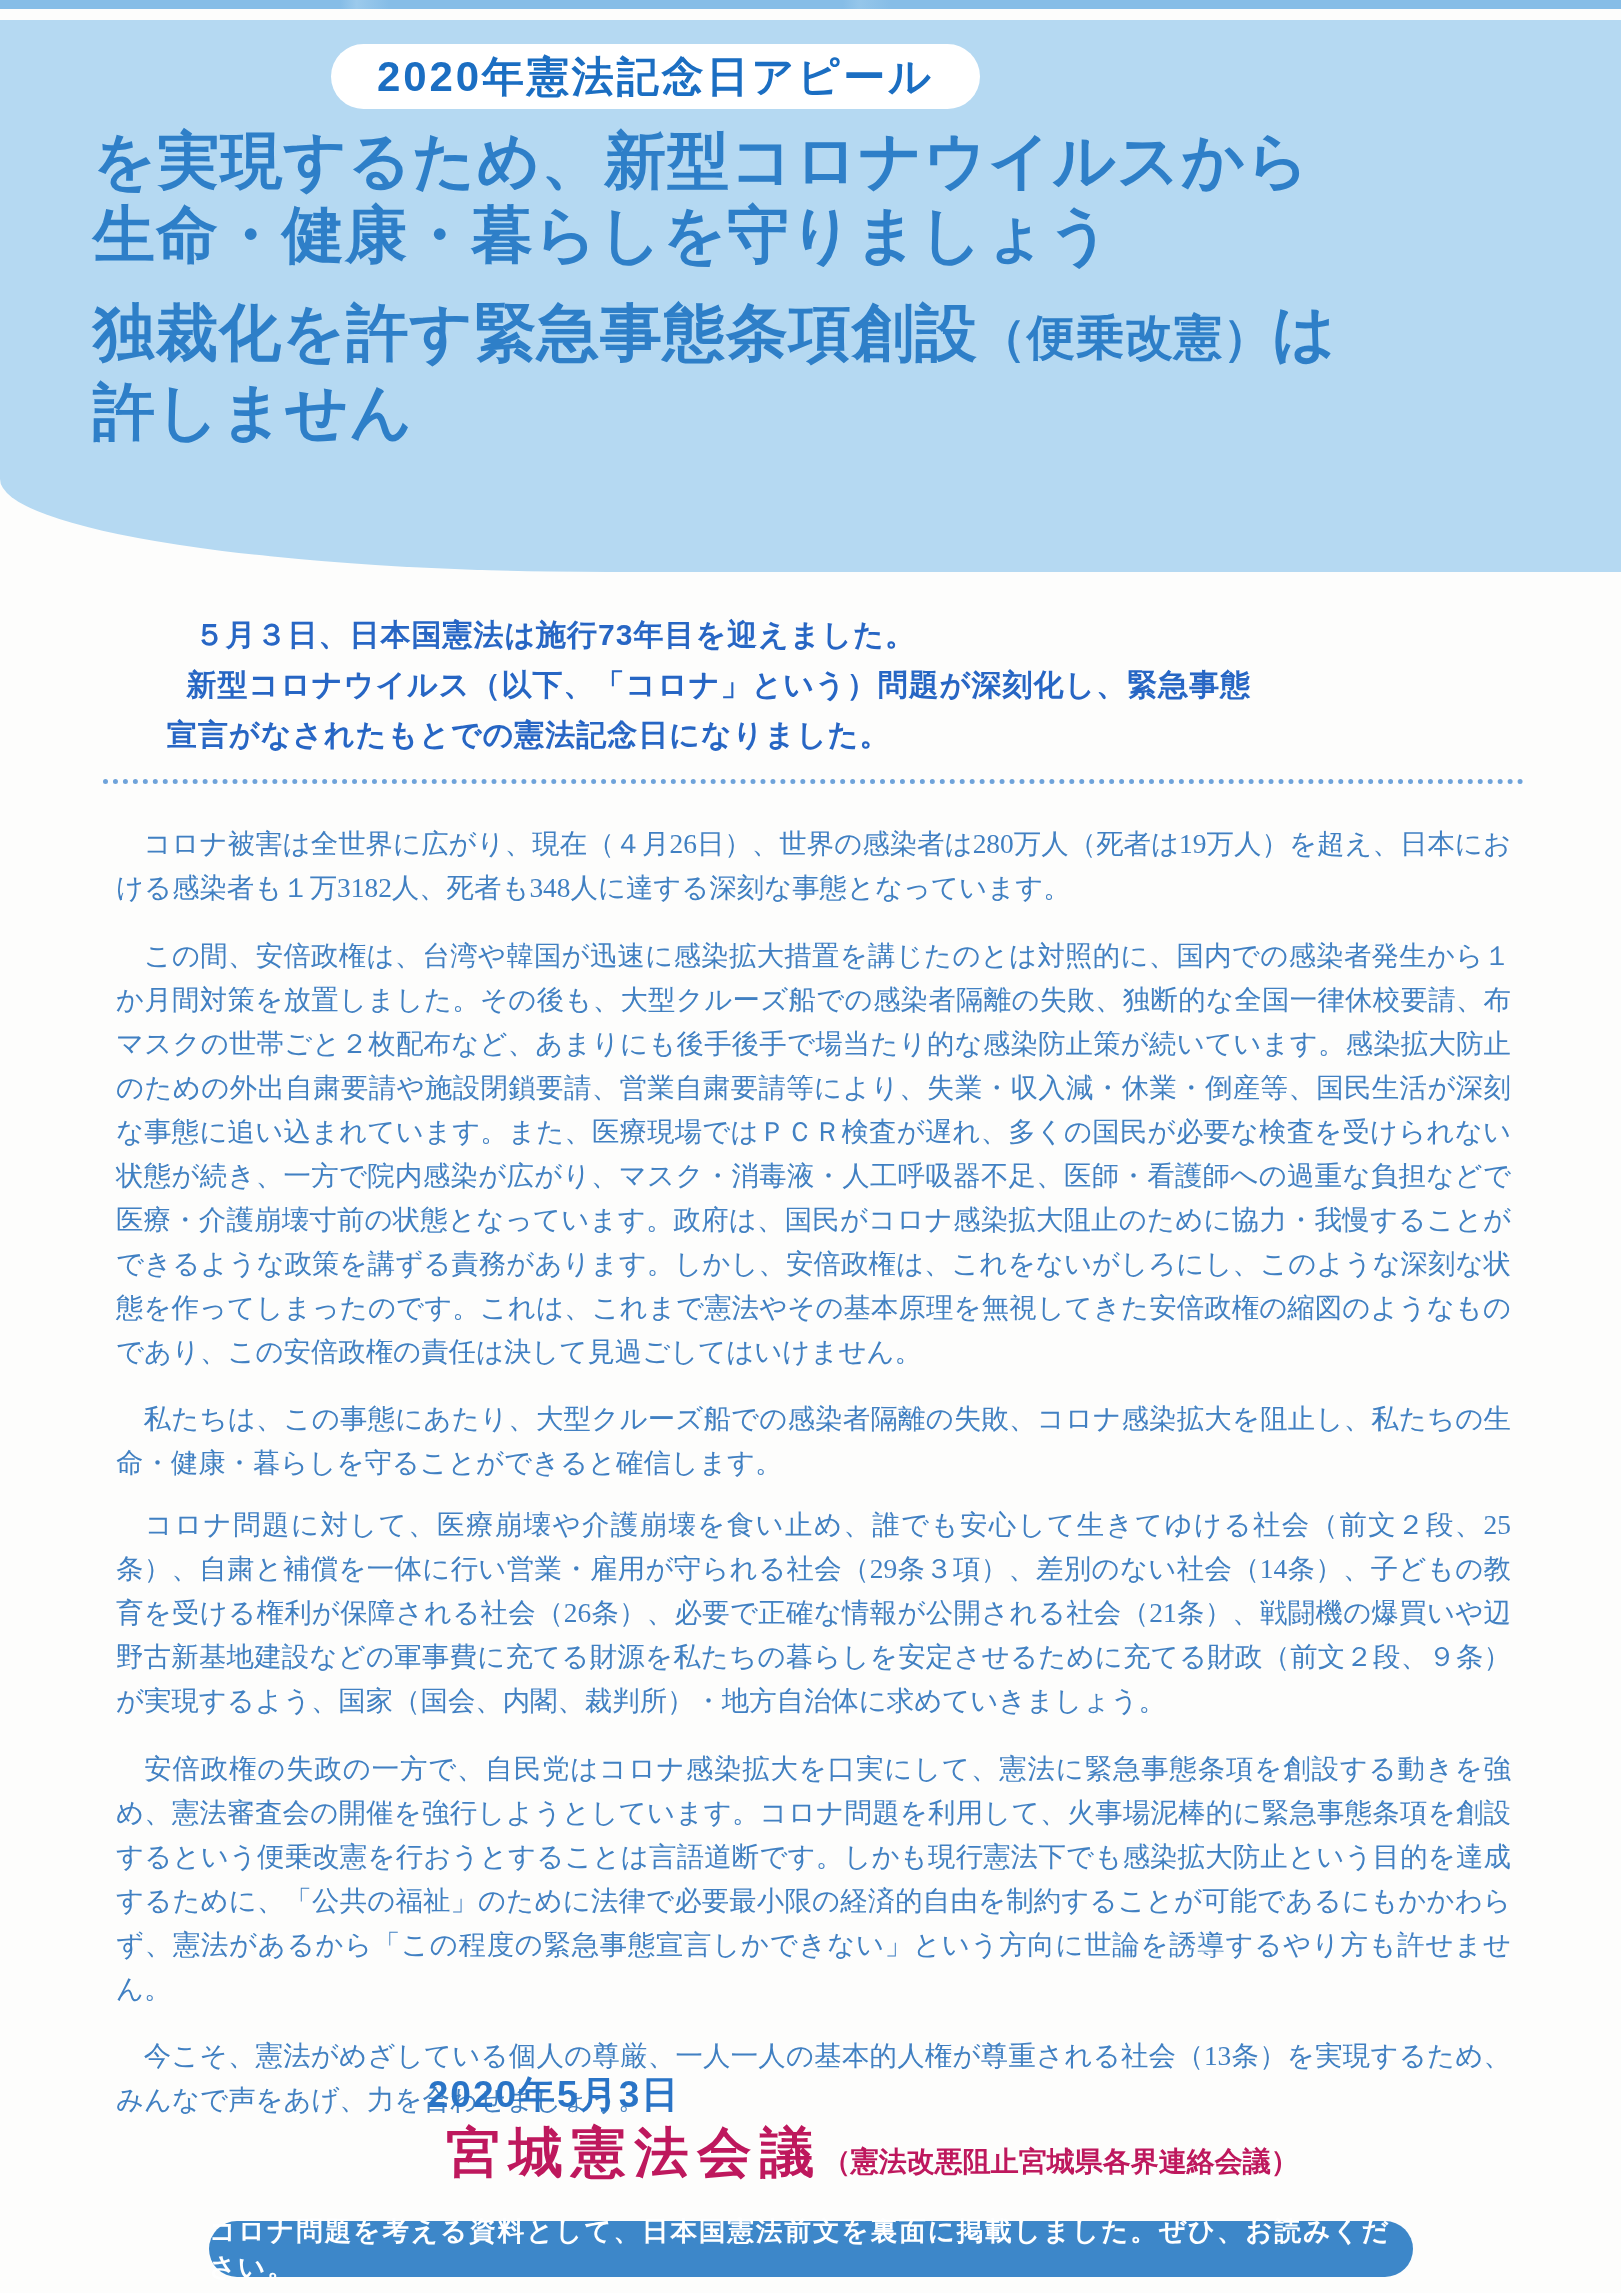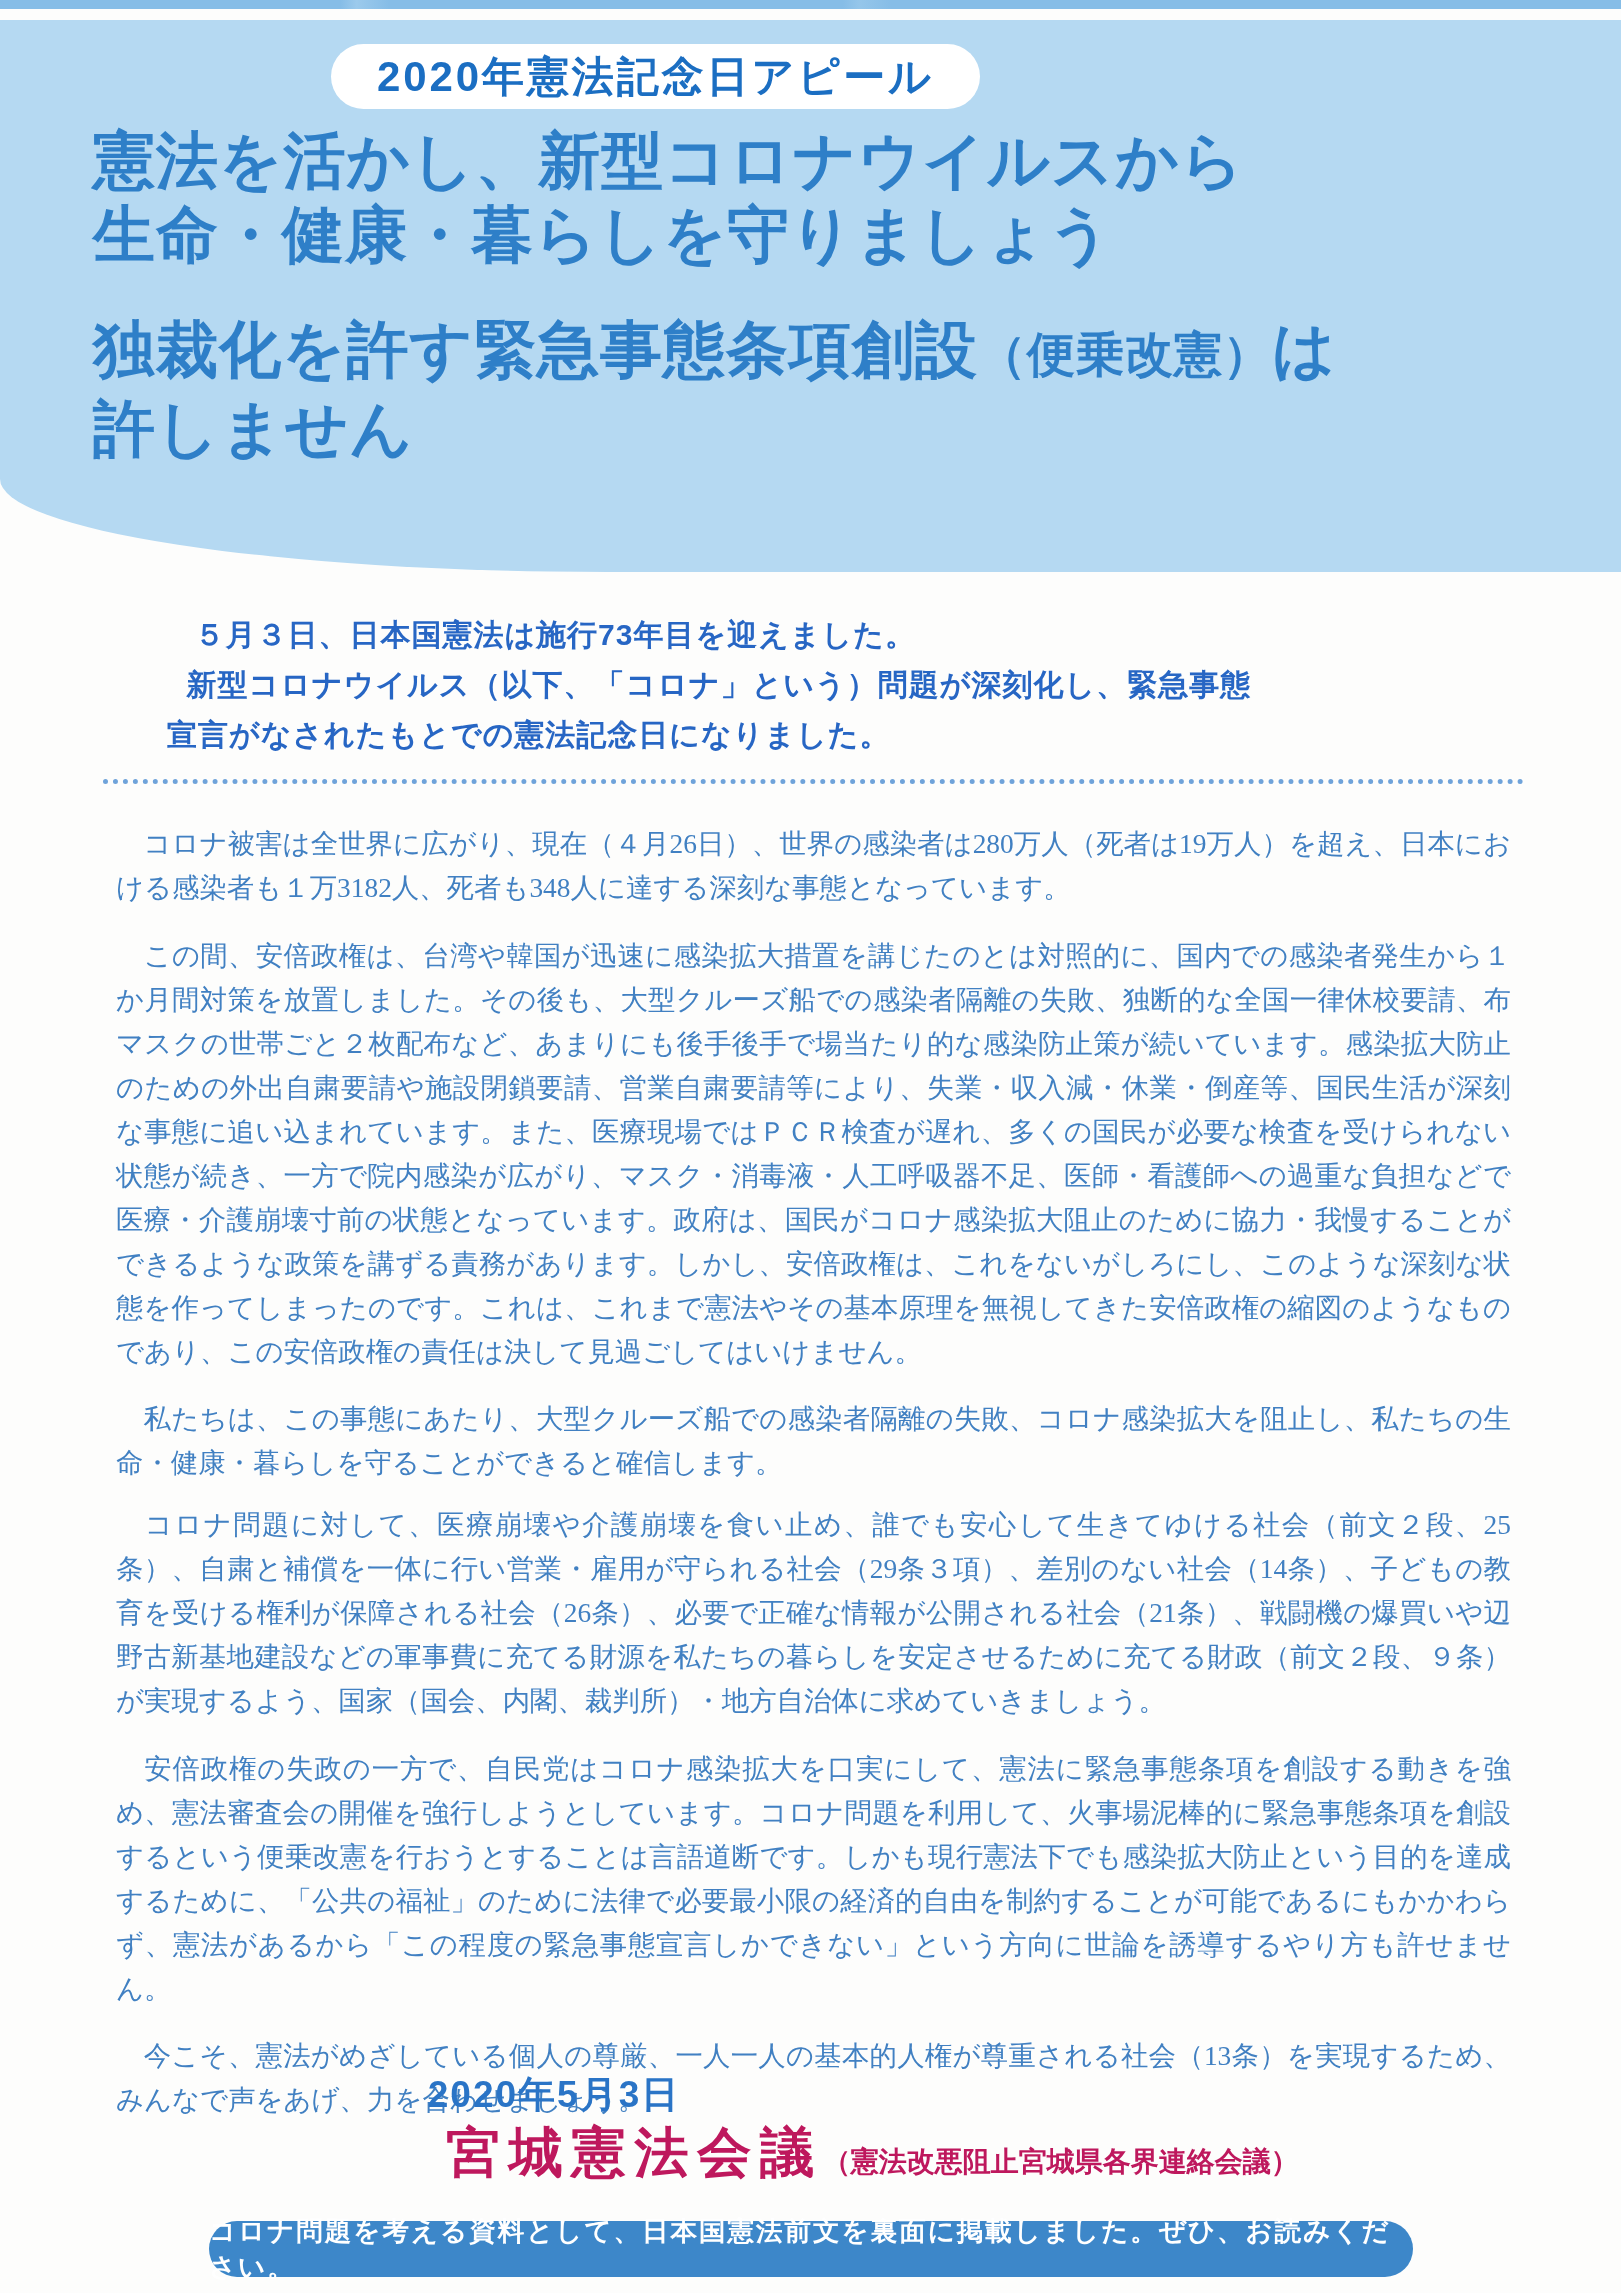--- a/index.html
+++ b/index.html
@@ -27,21 +27,21 @@
     background:#ffffff;border-radius:35px;
     display:flex;align-items:center;justify-content:center;
   }
   .badge span{
     color:#1b6ec2;font-size:42px;font-weight:bold;letter-spacing:2.9px;text-align:right;
   }
   .headline{
     position:absolute;top:104px;left:93px;
     color:#2e7fc8;font-size:62px;font-weight:900;line-height:74px;letter-spacing:1px;
   }
-  .h-line-gap{margin-top:41px;}
+  .h-line-gap{margin-top:24px;}
   .headline .paren{font-size:48px;}
   
   .intro{
     position:absolute;top:610px;left:167px;
     color:#2766c4;font-size:30px;font-weight:bold;line-height:50px;letter-spacing:1px;
   }
   .intro-l1{padding-left:27.4px;}
   .intro-l2{padding-left:19.6px;}
   
   .dotted-sep{
@@ -82,21 +82,21 @@
 
 <div class="page">
 
   <div class="top-strip"></div>
 
   <div class="header">
     <div class="badge">
       <span>2020年憲法記念日アピール</span>
     </div>
     <div class="headline">
-      <div class="h-line">憲法を活かし、新型コロナウイルスから</div>
+      <div class="h-line">を実現するため、新型コロナウイルスから</div>
       <div class="h-line">生命・健康・暮らしを守りましょう</div>
       <div class="h-line h-line-gap"><span>独裁化を許す緊急事態条項創設</span><span class="paren">（便乗改憲）</span><span>は</span></div>
       <div class="h-line">許しません</div>
     </div>
   </div>
 
   <div class="intro">
     <div class="intro-l1">５月３日、日本国憲法は施行73年目を迎えました。</div>
     <div class="intro-l2">新型コロナウイルス（以下、「コロナ」という）問題が深刻化し、緊急事態</div>
     <div class="intro-l3">宣言がなされたもとでの憲法記念日になりました。</div>

